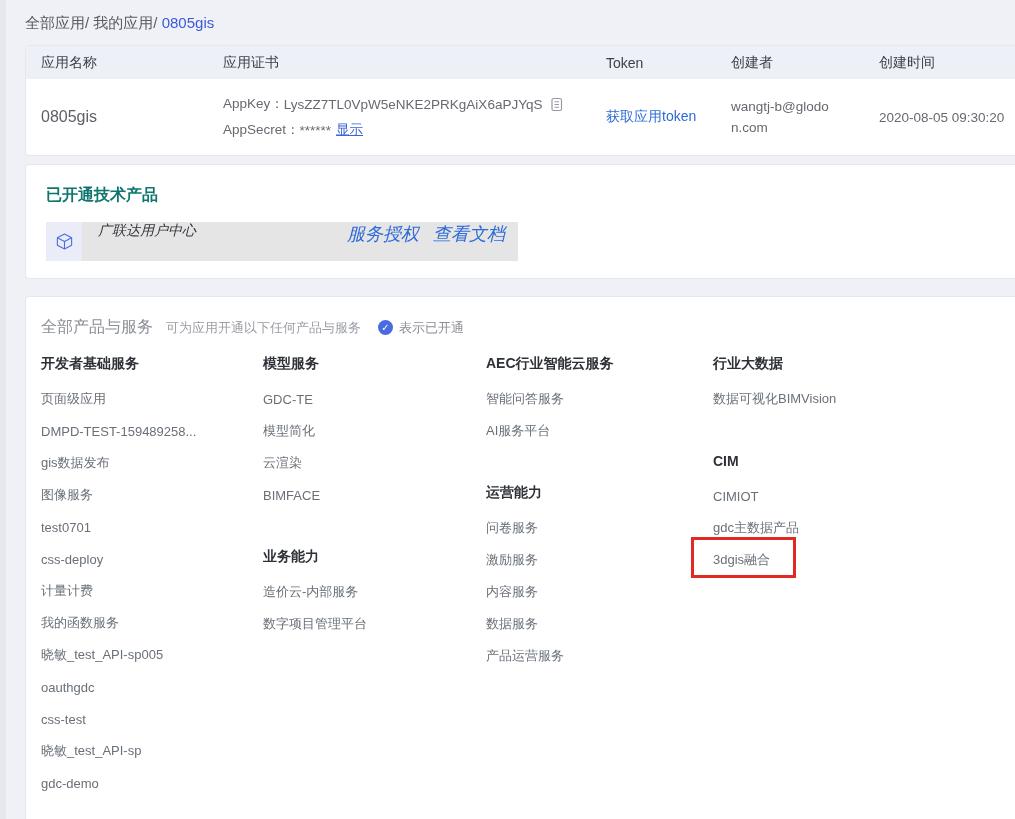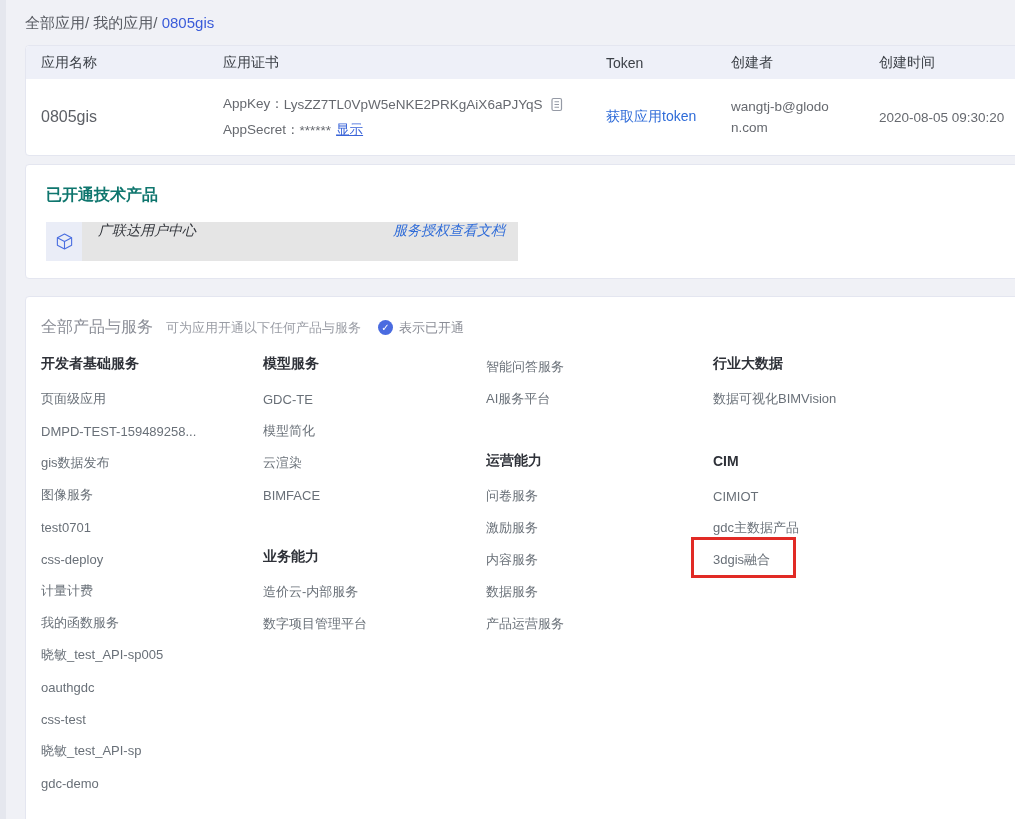--- a/index.html
+++ b/index.html
@@ -33,21 +33,21 @@
   .show-link{ color:#3a64d8; text-decoration:underline; margin-left:5px; cursor:pointer; }
   .token-link{ color:#2e6bd8; font-size:14px; cursor:pointer; }
   .creator-text{ word-break:break-all; padding-right:26px; line-height:21px; display:block; }
 
   
   .card-enabled{ margin-top:8px; height:115px; padding:20px; }
   .section-title{ font-size:16px; font-weight:700; color:#0f766e; }
   .product-row{ margin-top:16px; width:472px; height:39px; background:#e5e5e5; display:flex; align-items:flex-start; cursor:pointer;font-style:italic; }
   .product-icon-box{ width:36px; height:39px; background:#eaedf7; display:flex; align-items:center; justify-content:center; flex:none; }
   .product-name{ margin-left:16px; font-size:14px; color:#33363c; }
-  .product-actions{ margin-left:auto; display:flex; gap:0; padding-right:13px; font-size:14px; }
+  .product-actions{ margin-left:auto; display:flex; gap:14px; padding-right:13px; font-size:18px; }
   .action-link{ color:#2e6bd8; cursor:pointer; }
 
   
   .card-all{ margin-top:17px; height:560px; padding:20px 0 0 15px; }
   .products-header{ display:flex; align-items:center; }
   .products-title{ font-size:16px; color:#8b8e97; }
   .products-subtitle{ margin-left:13px; font-size:13px; color:#9a9da5; }
   .legend{ margin-left:17px; display:flex; align-items:center; font-size:13px; color:#8b8e97; }
   .check-icon{ width:15px; height:15px; border-radius:50%; background:#4a6be0; color:#fff;
                display:flex; align-items:center; justify-content:center; font-size:10px; line-height:1; margin-right:6px; }
@@ -206,20 +206,21 @@
                 <span>造价云-内部服务</span>
               </div>
               <div class="pitem">
                 <span>数字项目管理平台</span>
               </div>
             </div>
           </div>
         </div>
         <div class="pcol pcol2">
           <div class="pgroup">
+            <div class="pgroup-header">AEC行业智能云服务</div>
             <div class="pgroup-items">
               <div class="pitem">
                 <span>智能问答服务</span>
               </div>
               <div class="pitem">
                 <span>AI服务平台</span>
               </div>
             </div>
           </div>
           <div class="pgroup">

